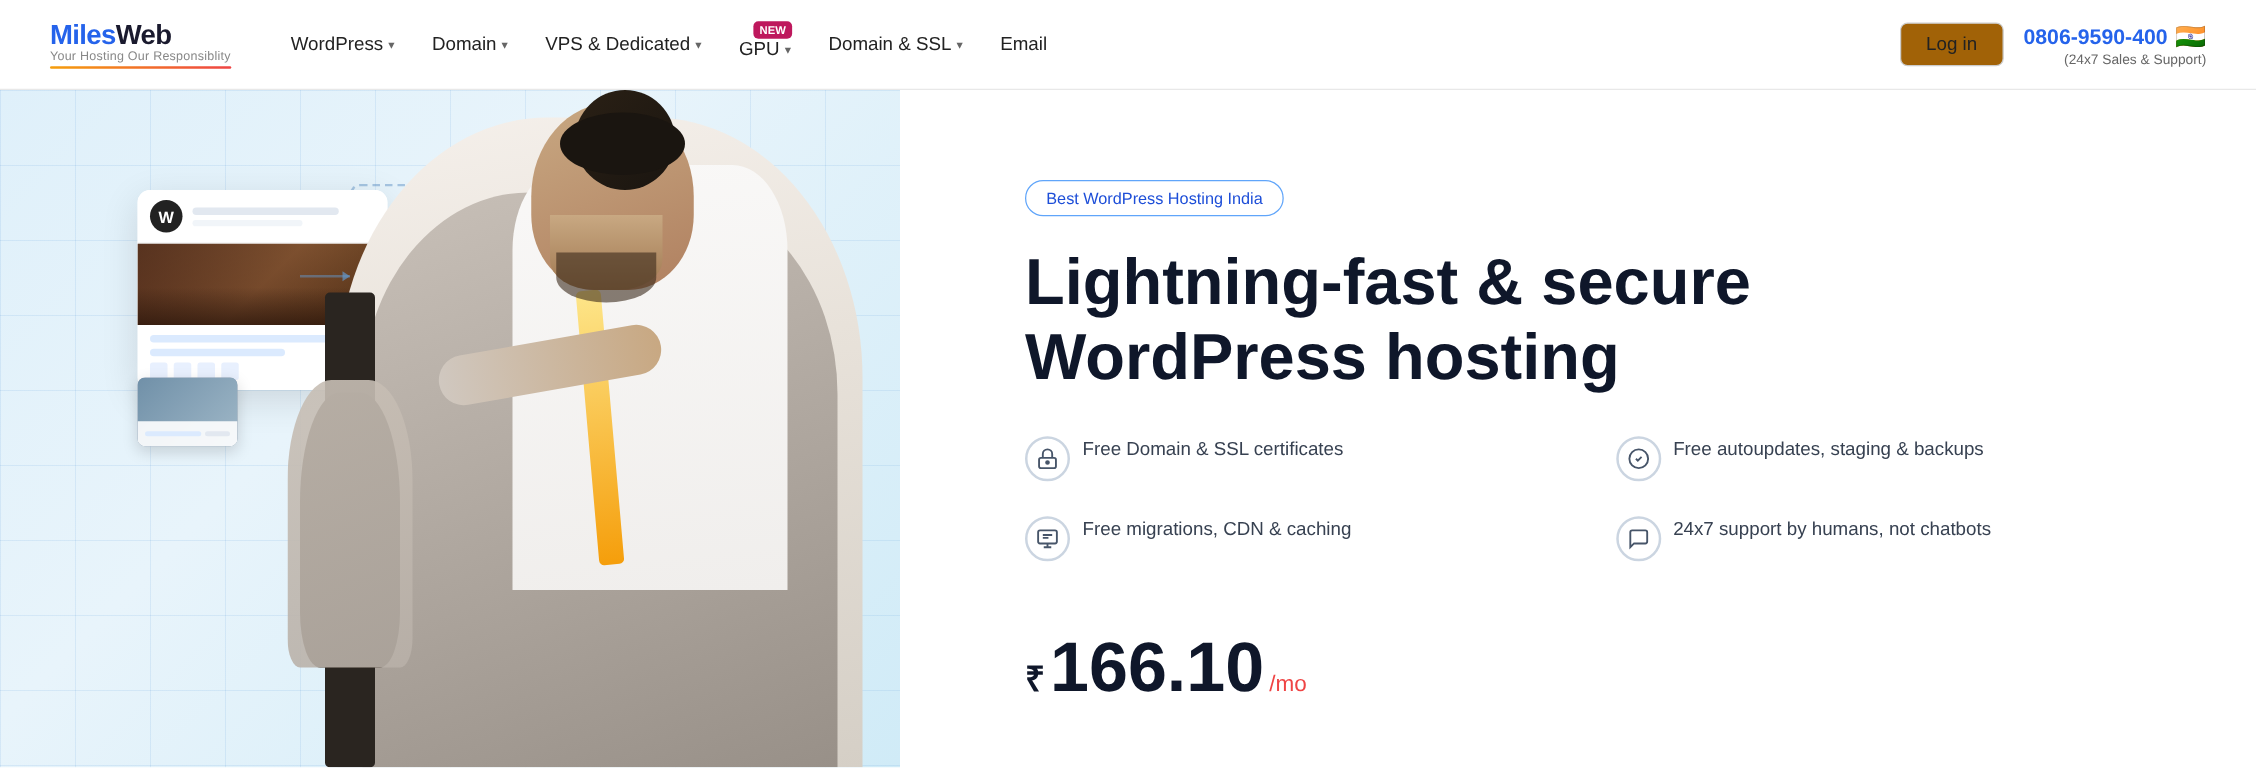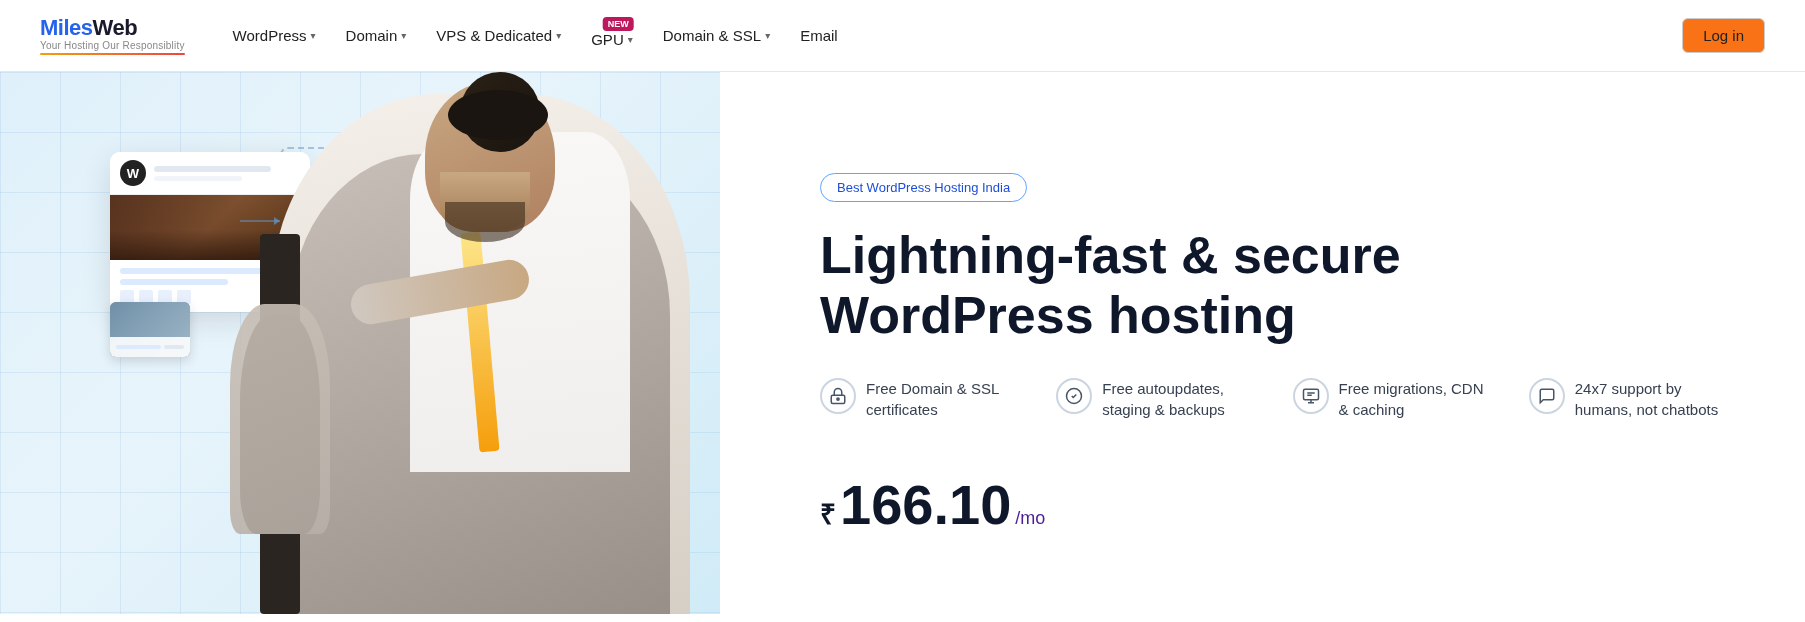--- a/index.html
+++ b/index.html
@@ -36,21 +36,21 @@
     .nav-badge {
       background: #be185d; color: #fff;
       font-size: 9px; font-weight: 700;
       padding: 2px 5px; border-radius: 4px;
       position: absolute; top: 2px; left: 50%; transform: translateX(-30%);
     }
     .nav-item-gpu { padding-top: 16px; }
 
     .navbar-right { display: flex; align-items: center; gap: 16px; }
     .login-btn {
-      border: 1.5px solid #ccc; background: #f97316; color: #222;
+      border: 1.5px solid #ccc; background: #a16207; color: #222;
       padding: 8px 20px; border-radius: 6px;
       font-size: 15px; cursor: pointer; font-weight: 500;
     }
     .phone-block { display: flex; flex-direction: column; align-items: flex-end; }
     .phone-number { font-size: 17px; font-weight: 700; color: #2563eb; display: flex; align-items: center; gap: 6px; }
     .flag-icon { font-size: 20px; }
     .phone-sub { font-size: 11px; color: #666; }
 
     
     .hero {
@@ -182,39 +182,39 @@
       width: fit-content; margin-bottom: 24px;
     }
     .hero-title {
       font-size: 52px; font-weight: 900;
       color: #0f172a; line-height: 1.15;
       margin-bottom: 32px;
       max-width: 600px;
     }
     .features-grid {
       display: grid;
-      grid-template-columns: 1fr 1fr 1fr 1fr;
+      grid-template-columns: 1fr 1fr;
       gap: 28px 40px;
       margin-bottom: 32px;
     }
     .feature-item {
       display: flex; align-items: flex-start; gap: 10px;
     }
     .feature-icon {
       width: 36px; height: 36px;
       border: 2px solid #cbd5e1;
       border-radius: 50%;
       display: flex; align-items: center; justify-content: center;
       font-size: 14px; flex-shrink: 0; color: #475569;
     }
     .feature-text { font-size: 15px; color: #374151; font-weight: 500; line-height: 1.4; }
     .price-row { display: flex; align-items: baseline; gap: 4px; margin-top: 8px; }
     .price-currency { font-size: 28px; font-weight: 700; color: #0f172a; }
     .price-amount { font-size: 56px; font-weight: 900; color: #0f172a; line-height: 1; }
-    .price-per { font-size: 18px; color: #4c1d95; font-weight: 400; margin-top: 48px; }
+    .price-per { font-size: 18px; color: #ef4444; font-weight: 400; margin-top: 48px; }
   </style>
 </head>
 <body>
 
 <nav class="navbar">
   <div class="navbar-left">
 
     <div class="logo-wrap">
       <div class="logo-main">
         <span>Miles</span><span style="color:#1a1a2e">Web</span>
@@ -253,20 +253,27 @@
 
       <div class="nav-item">
         <span>Email</span>
       </div>
 
     </div>
   </div>
 
   <div class="navbar-right">
     <button class="login-btn">Log in</button>
+    <div class="phone-block">
+      <div class="phone-number">
+        <span>0806-9590-400</span>
+        <span class="flag-icon">🇮🇳</span>
+      </div>
+      <div class="phone-sub">(24x7 Sales &amp; Support)</div>
+    </div>
   </div>
 </nav>
 
 <section class="hero">
 
   <div class="hero-left">
 
     <div class="wp-card">
       <div class="wp-card-header">
         <div class="wp-logo-circle">

